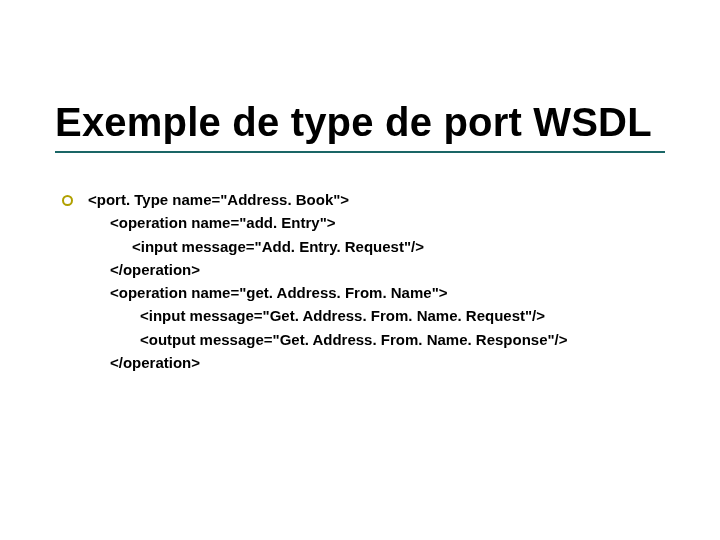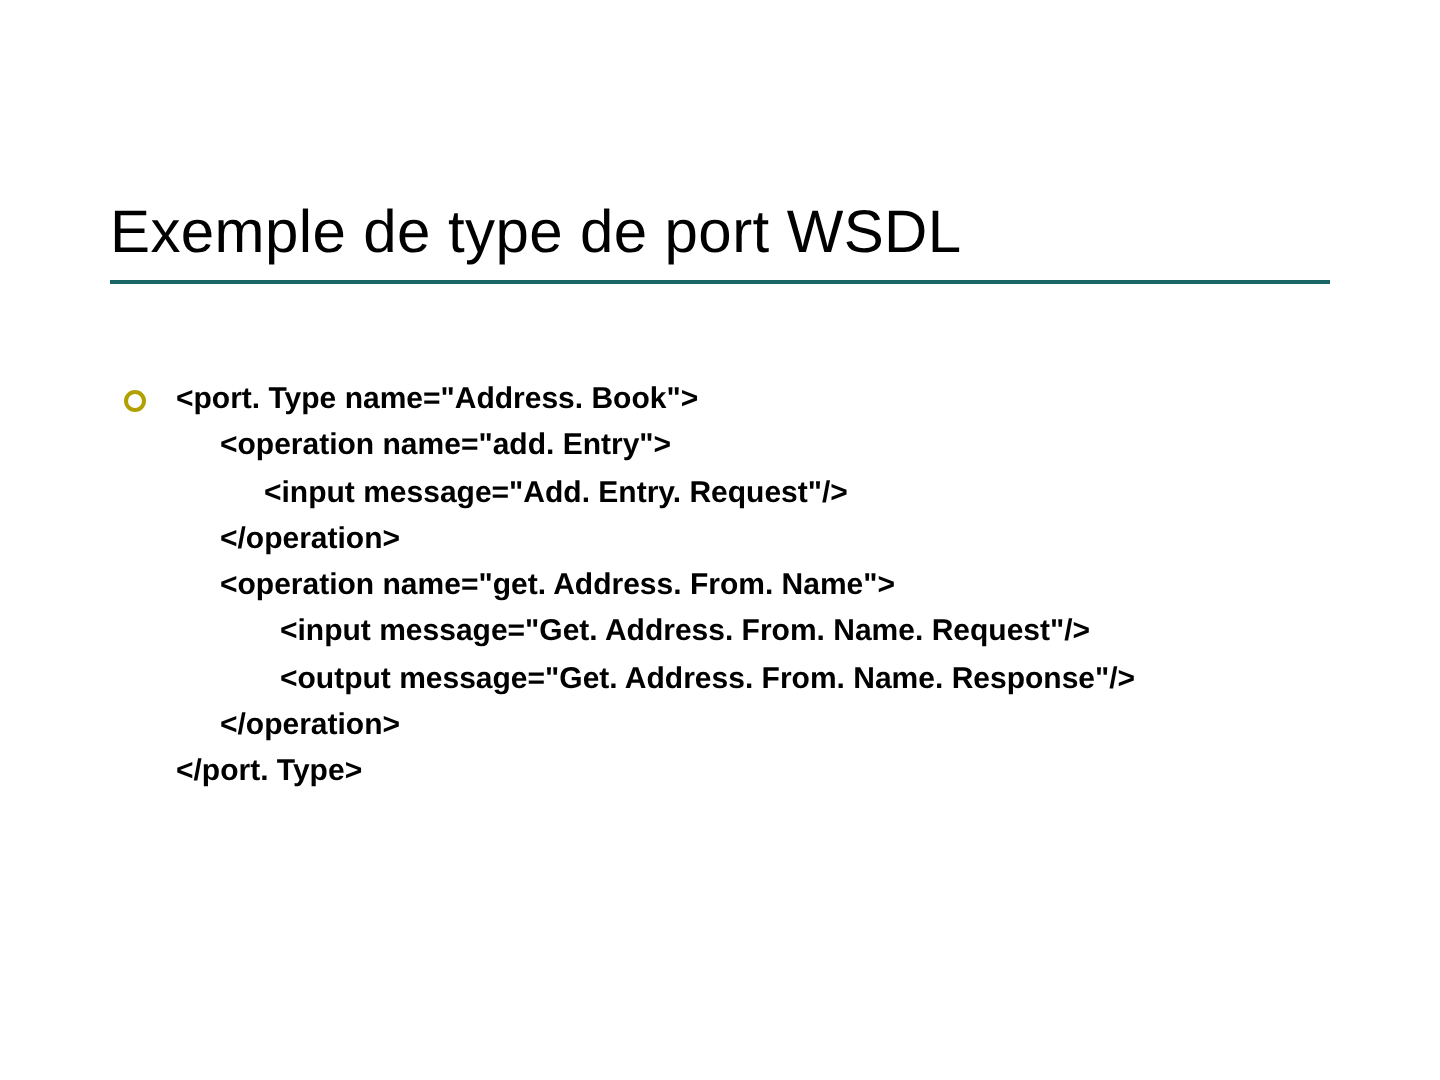--- a/index.html
+++ b/index.html
@@ -18,22 +18,22 @@
     height: 540px;
     box-sizing: border-box;
   }
   .title-wrap {
     position: absolute;
     left: 55px;
     top: 100px;
     right: 55px;
   }
   .title {
-    font-size: 30px;
-    font-weight: normal;
+    font-size: 40px;
+    font-weight: bold;
     letter-spacing: 0.2px;
   }
   .rule {
     margin-top: 6px;
     height: 2px;
     background: #1a6666;
     width: 100%;
   }
   .bullet-dot {
     position: absolute;
@@ -73,16 +73,15 @@
 
   <div class="code-block">
     <div>&lt;port. Type name="Address. Book"&gt;</div>
     <div class="i1">&lt;operation name="add. Entry"&gt;</div>
     <div class="i2">&lt;input message="Add. Entry. Request"/&gt;</div>
     <div class="i1">&lt;/operation&gt;</div>
     <div class="i1">&lt;operation name="get. Address. From. Name"&gt;</div>
     <div class="i3">&lt;input message="Get. Address. From. Name. Request"/&gt;</div>
     <div class="i3">&lt;output message="Get. Address. From. Name. Response"/&gt;</div>
     <div class="i1">&lt;/operation&gt;</div>
-    <div>&lt;/port. Type&gt;</div>
   </div>
 
 </div>
 
 </body></html>

